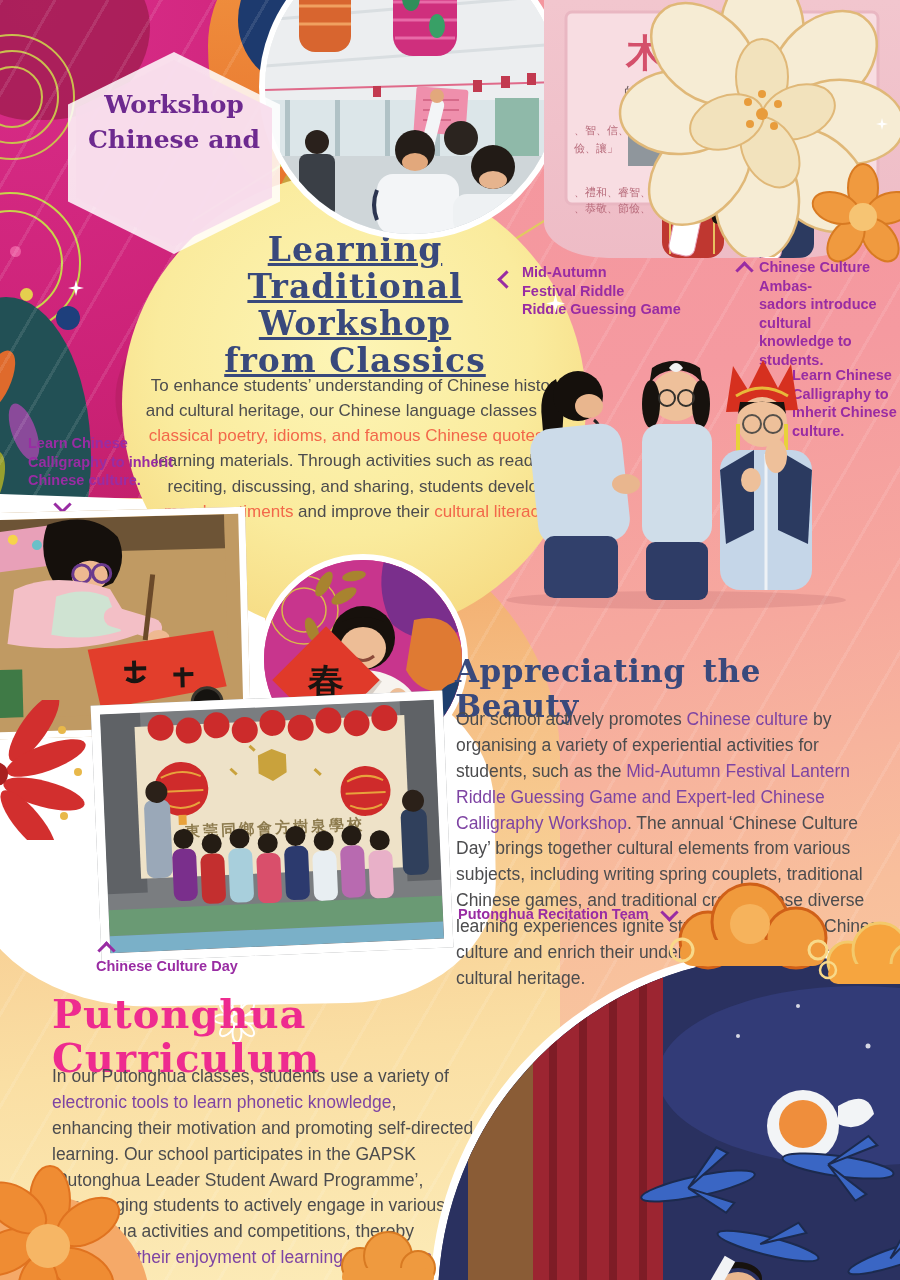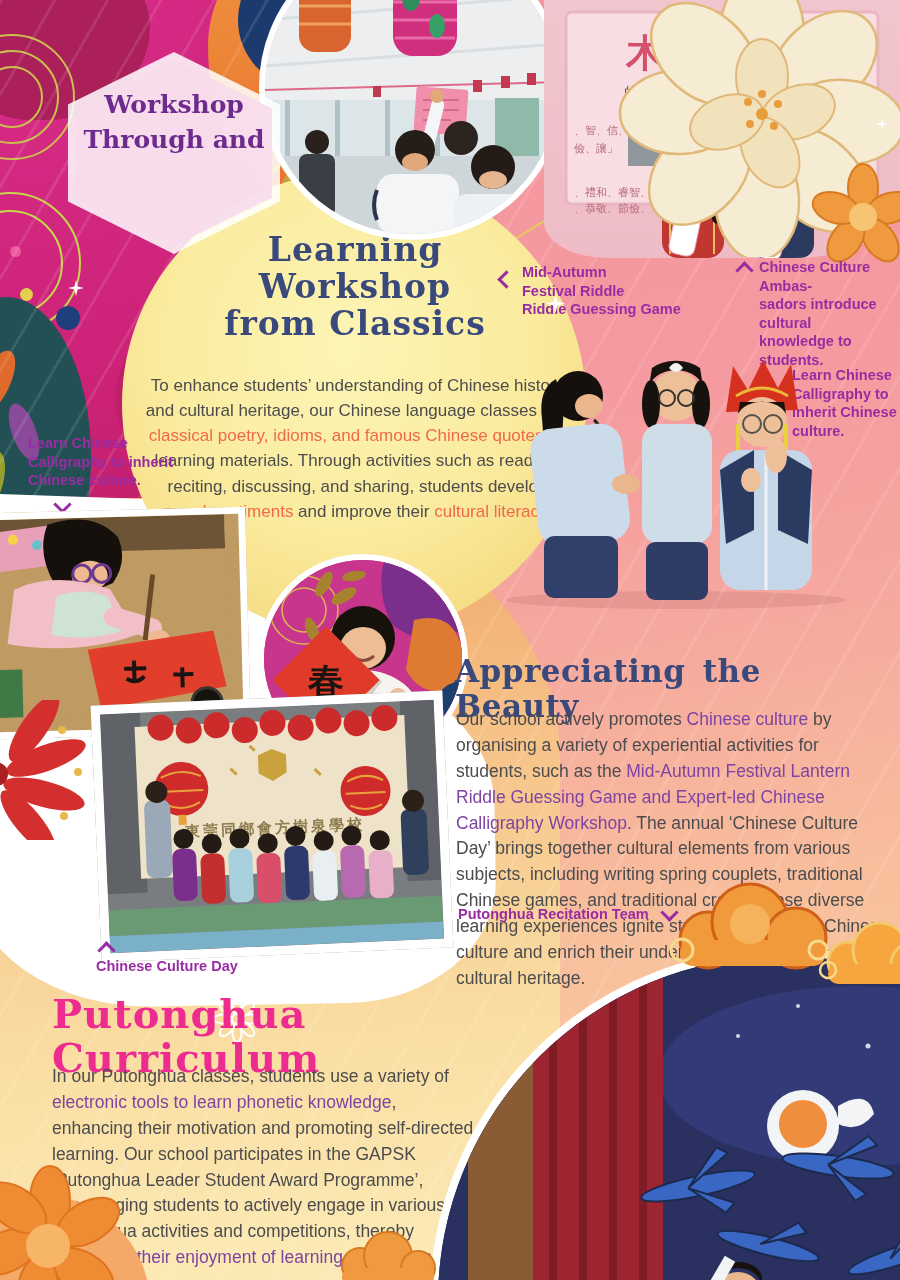--- a/index.html
+++ b/index.html
@@ -74,22 +74,23 @@
     <circle cx="110" cy="145" r="32" fill="#f1deb8" stroke="#ffffff" stroke-width="5"></circle>
   </svg>
 
   <div class="stripes abs"></div>
 
   <div class="abs" style="left:-40px;top:498px;width:305px;height:252px;background:#fff;border-radius:30px 90px 70px 50px/40px 70px 90px 60px;transform:rotate(2deg);"></div>
   <div class="abs" style="left:-30px;top:670px;width:525px;height:335px;background:#fff;border-radius:120px 170px 150px 180px/100px 140px 120px 130px;transform:rotate(-1deg);"></div>
 
   <div class="abs" style="left:122px;top:172px;width:464px;height:464px;border-radius:50%;background:radial-gradient(circle at 48% 38%,#fdf5b6 0%,#faeb9d 50%,#f5d87e 85%,#f2cc6e 100%);"></div>
 
-  <div class="abs h-navy" style="left:160px;top:232px;width:390px;text-align:center;font-size:33px;line-height:1.12;letter-spacing:1px;">
+  <div class="abs h-navy" style="left:160px;top:232px;width:390px;text-align:center;font-size:33px;line-height:1.12;letter-spacing:1px;text-decoration:underline;">
       <div>Learning</div>
+      <div>Traditional</div>
       <div>Workshop</div>
       <div>from Classics</div>
     </div>
   <div class="abs body-txt" style="left:145px;top:373px;width:425px;text-align:center;font-size:17px;"><span>To enhance students’ understanding of Chinese history and cultural heritage, our Chinese language classes use </span><span class="hl-orange">classical poetry, idioms, and famous Chinese quotes</span><span> as learning materials. Through activities such as reading, reciting, discussing, and sharing, students develop </span><span class="hl-orange">moral sentiments</span><span> and improve their </span><span class="hl-orange">cultural literacy</span><span>.</span></div>
 
   <div class="abs photo" style="left:259px;top:-66px;width:294px;height:294px;border-radius:50%;border:6px solid #fff;background:#e8ecee;">
     <svg width="294" height="294" viewBox="0 0 294 294">
       <rect x="0" y="0" width="294" height="160" fill="#eceef0"></rect>
       <path d="M0,34 L294,12" stroke="#d3d8db" stroke-width="4" fill="none"></path>
       <path d="M0,80 L294,55" stroke="#d9dee1" stroke-width="3" fill="none"></path>
@@ -562,20 +563,20 @@
         <circle cx="66" cy="28" r="24"></circle>
         <circle cx="96" cy="40" r="17"></circle>
       <rect x="20" y="40" width="92" height="18" rx="9" stroke="none"></rect>
     </g>
   </svg>
 
   <div class="abs hex" style="left:68px;top:52px;width:212px;height:202px;background:rgba(255,255,255,0.85);"></div>
   <div class="abs hex" style="left:76px;top:60px;width:196px;height:186px;background:rgba(247,219,235,0.9);"></div>
   <div class="abs" style="left:76px;top:88px;width:196px;text-align:center;font-family:'DejaVu Serif',serif;font-weight:bold;font-size:25px;line-height:1.38;color:#6d2a8f;">
       <div>Workshop</div>
-      <div>Through and</div>
+      <div>Chinese and</div>
     </div>
 
   <div class="abs sparkle" style="left:68px;top:280px;width:16px;height:16px;"></div>
   <div class="abs sparkle" style="left:546px;top:294px;width:19px;height:19px;"></div>
   <div class="abs sparkle" style="left:876px;top:118px;width:12px;height:12px;"></div>
 
 </div>
 
 </body></html>

